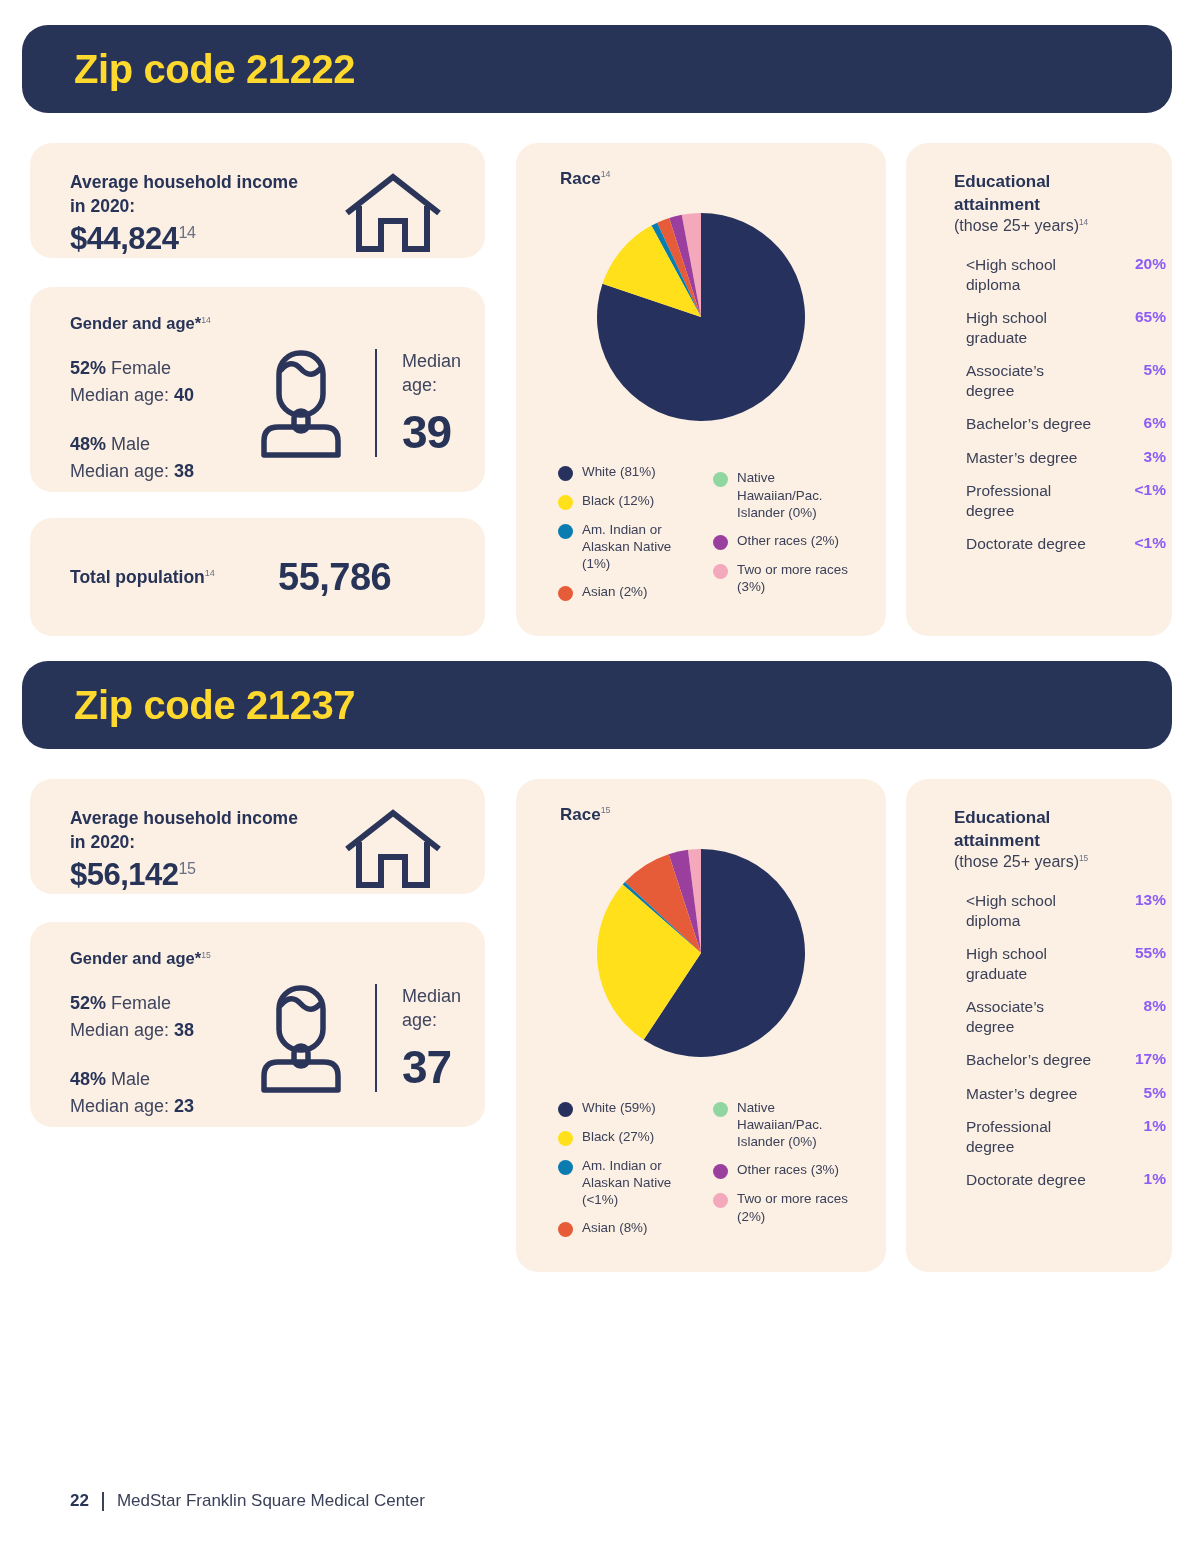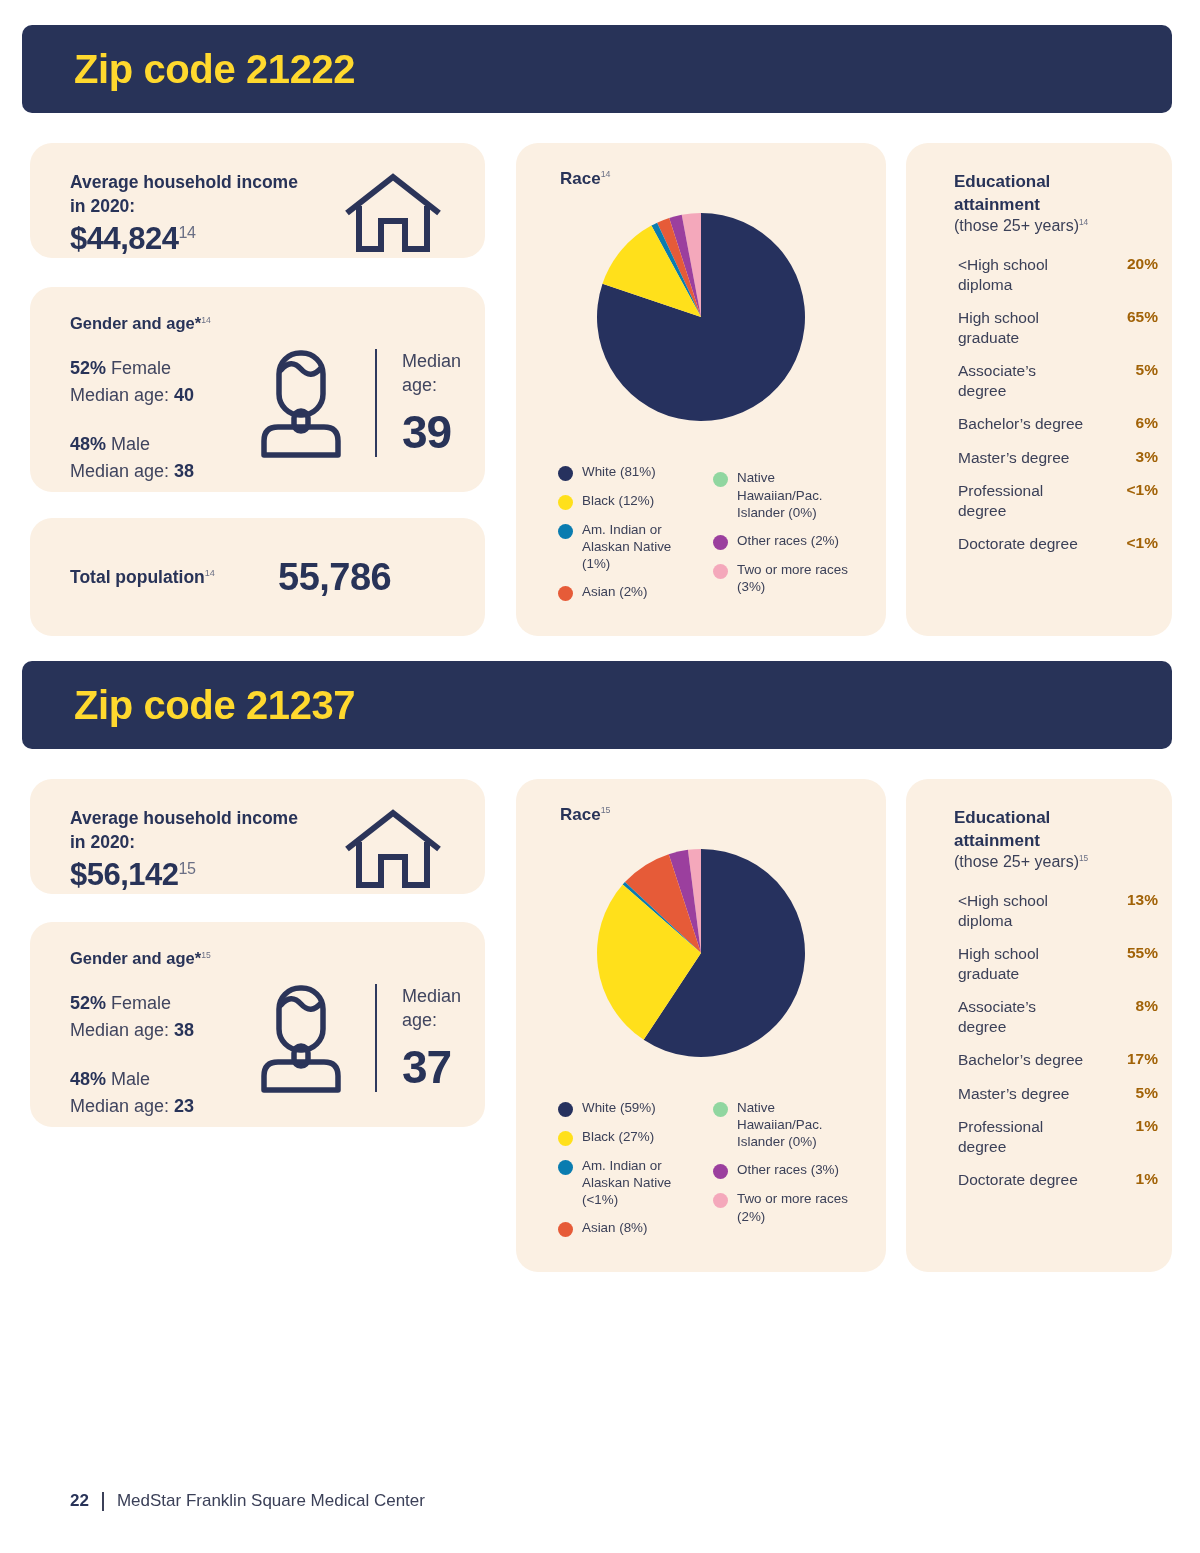--- a/index.html
+++ b/index.html
@@ -10,21 +10,21 @@
     font-family: "Liberation Sans", sans-serif;
     color: #2a3055;
     overflow: hidden;
   }
   .page { position: relative; width: 1200px; height: 1553px; }
 
   
   .ziphead {
     position: absolute; left: 22px; width: 1150px; height: 88px;
     background: #283358;
-    border-radius: 10px;
+    border-radius: 26px;
     display: flex; align-items: center;
   }
   .ziphead .ziptitle {
     margin-left: 52px;
     color: #ffd92e;
     font-size: 40px; font-weight: bold;
     letter-spacing: -0.4px;
   }
 
   
@@ -117,31 +117,31 @@
   
   .edu-title {
     position: absolute; left: 48px; top: 28px;
     font-size: 17px; font-weight: bold; line-height: 1.33;
     color: #283358;
   }
   .edu-sub {
     position: absolute; left: 48px; top: 74px;
     font-size: 16px; font-weight: normal; color: #3b4058;
   }
-  .edu-list { position: absolute; left: 52px; top: 112px; width: 200px; }
+  .edu-list { position: absolute; left: 60px; top: 112px; width: 200px; }
   .edu-row {
     display: flex; justify-content: space-between;
     align-items: flex-start; margin-bottom: 14px;
   }
   .edu-name {
     font-size: 15.5px; line-height: 1.26; color: #3b4058;
     width: 130px;
   }
   .edu-pct {
-    font-size: 15.5px; font-weight: bold; color: #a16207;
+    font-size: 15.5px; font-weight: bold; color: #8b5cf6;
     white-space: nowrap;
   }
 
   
   .footer {
     position: absolute; left: 70px; bottom: 42px;
     display: flex; align-items: center; gap: 13px;
     font-size: 17px; color: #3b4058;
   }
   .footer .pg { font-weight: bold; color: #283358; }

